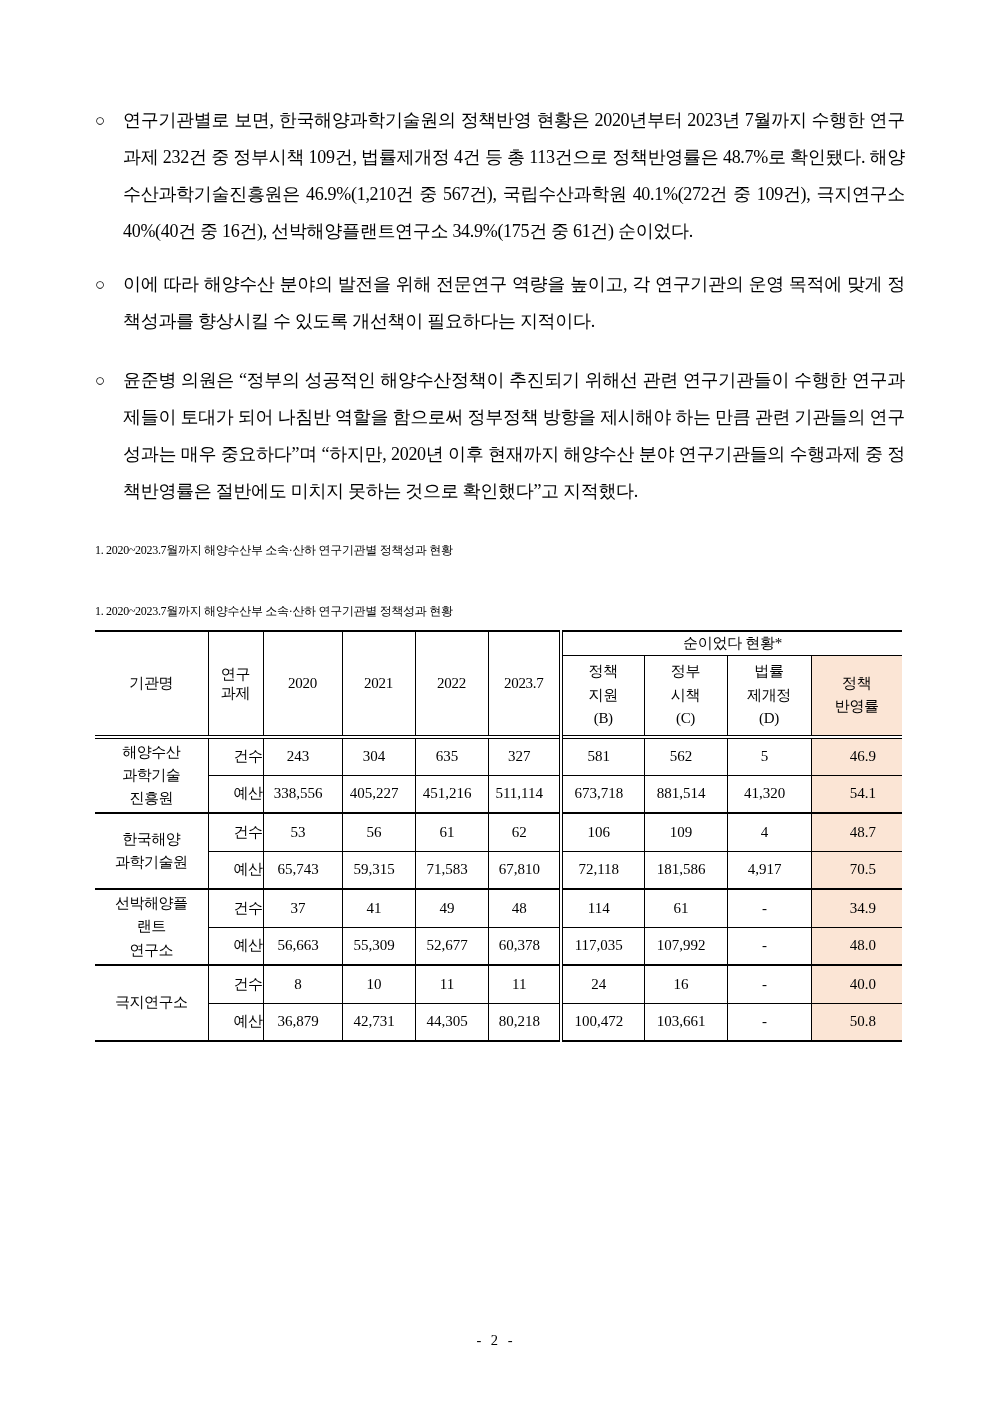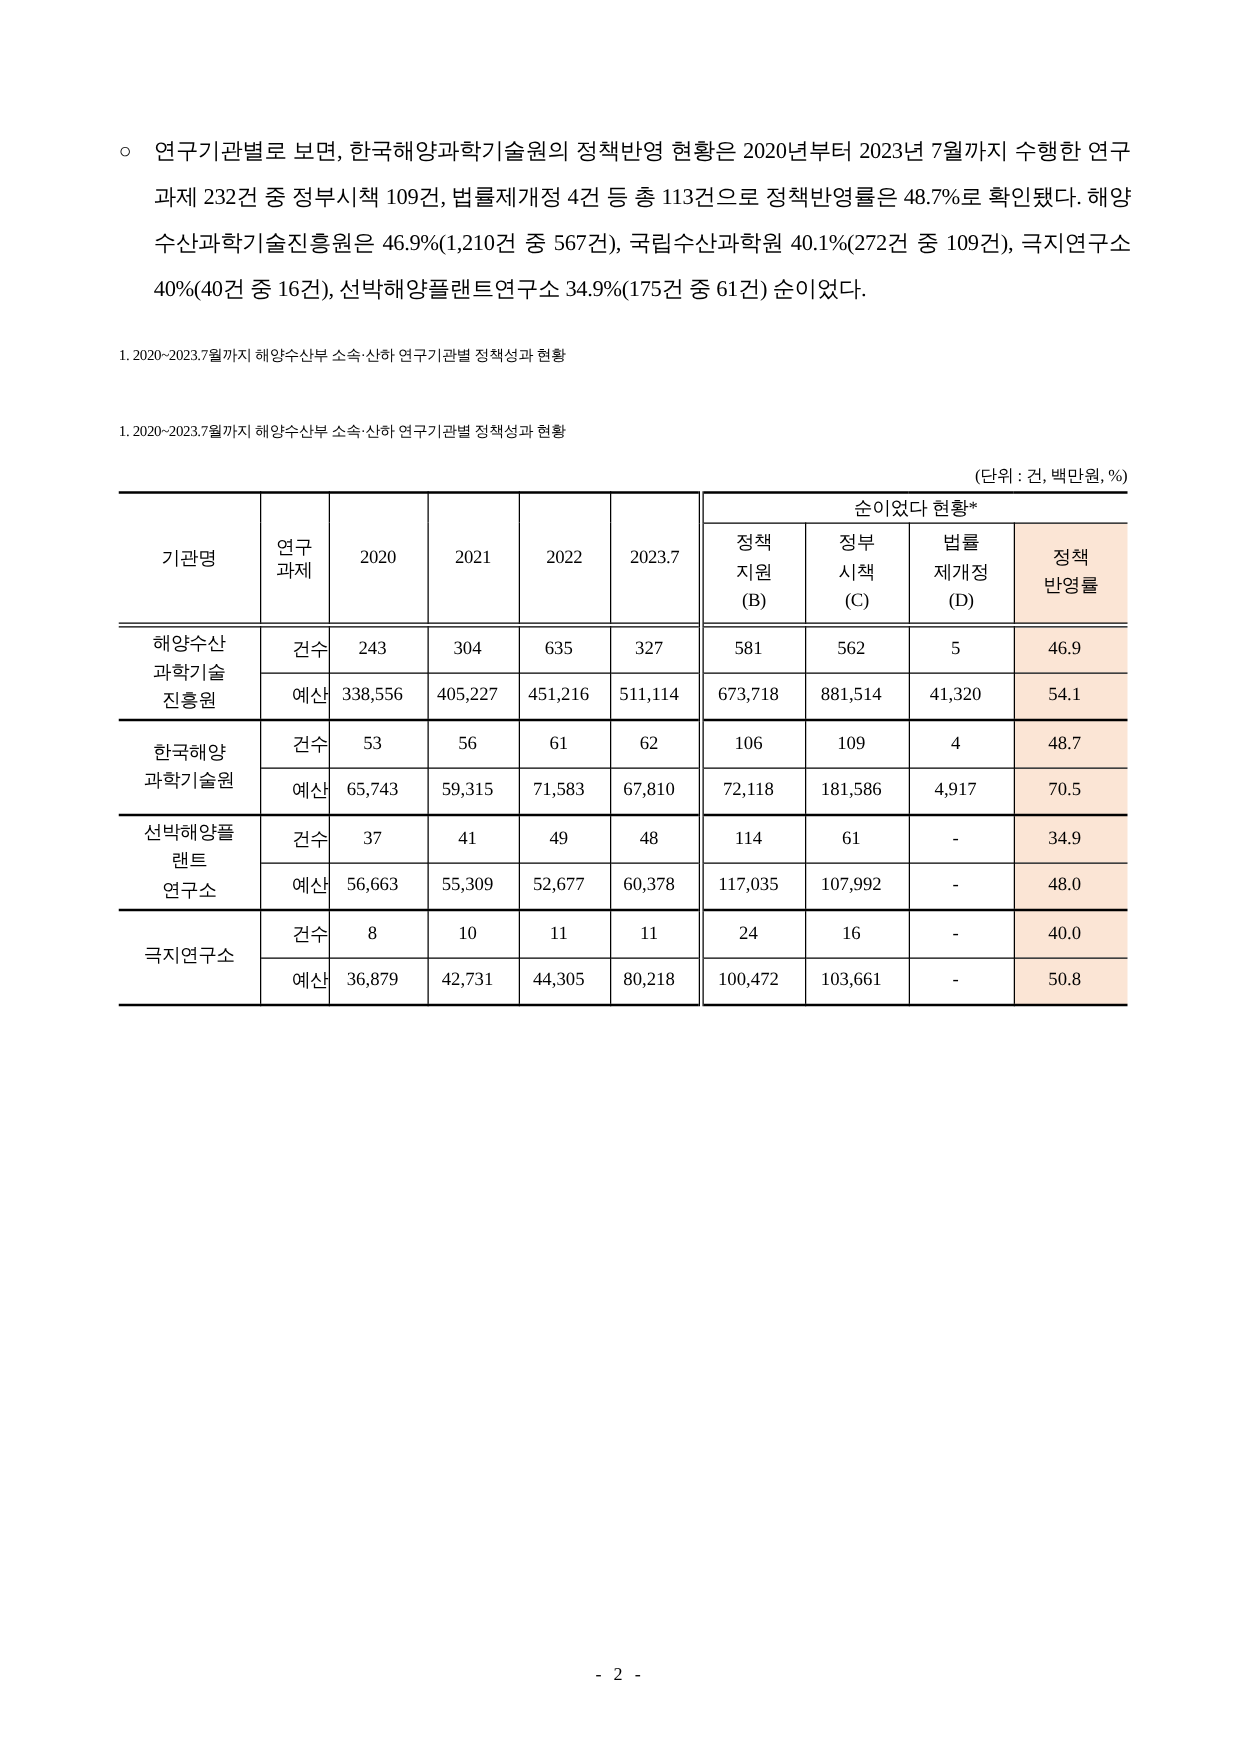--- a/index.html
+++ b/index.html
@@ -97,21 +97,21 @@
   .hl { background: #fbe5d5; }
   th.rate-h { font-weight: bold; }
   td.inst {
     text-align: center;
     vertical-align: middle;
     line-height: 1.55;
     letter-spacing: -0.5px;
   }
   td.lbl { text-align: right; height: 38px; letter-spacing: -0.5px; }
   td.num { text-align: center; padding-right: 9px; }
-  td.rate { text-align: center; padding-right: 10px; font-weight: bold; }
+  td.rate { text-align: right; padding-right: 26px; font-weight: bold; }
 
   
   .footer {
     position: absolute;
     left: 0;
     top: 1332px;
     width: 100%;
     text-align: center;
     font-size: 14.5px;
     letter-spacing: 3px;
@@ -120,33 +120,38 @@
 </head>
 <body>
 
 <div class="page">
   <div class="content">
 
     <div class="para">
       <span class="bullet">○</span><span>연구기관별로 보면, 한국해양과학기술원의 정책반영 현황은 2020년부터 2023년 7월까지 수행한 연구과제 232건 중 정부시책 109건, 법률제개정 4건 등 총 113건으로 정책반영률은 48.7%로 확인됐다. 해양수산과학기술진흥원은 46.9%(1,210건 중 567건), 국립수산과학원 40.1%(272건 중 109건), 극지연구소 40%(40건 중 16건), 선박해양플랜트연구소 34.9%(175건 중 61건) 순이었다.</span>
     </div>
 
-
+    <div class="para gap-lg">
+      <span class="bullet">○</span><span>이에 따라 해양수산 분야의 발전을 위해 전문연구 역량을 높이고, 각 연구기관의 운영 목적에 맞게 정책성과를 향상시킬 수 있도록 개선책이 필요하다는 지적이다.</span>
+    </div>
+
+    <div class="para gap-lg">
+      <span class="bullet">○</span><span>윤준병 의원은 “정부의 성공적인 해양수산정책이 추진되기 위해선 관련 연구기관들이 수행한 연구과제들이 토대가 되어 나침반 역할을 함으로써 정부정책 방향을 제시해야 하는 만큼 관련 기관들의 연구성과는 매우 중요하다”며 “하지만, 2020년 이후 현재까지 해양수산 분야 연구기관들의 수행과제 중 정책반영률은 절반에도 미치지 못하는 것으로 확인했다”고 지적했다.</span>
+    </div>
 
 
 
     <div class="attach-item">
       <span>1. 2020~2023.7월까지 해양수산부 소속·산하 연구기관별 정책성과 현황</span>
     </div>
 
     <div class="attach-item repeat">
       <span>1. 2020~2023.7월까지 해양수산부 소속·산하 연구기관별 정책성과 현황</span>
     </div>
 
-    <div class="unit-note">(단위 : 건, 백만원, %)</div>
 
     <table class="perf">
       <colgroup>
         <col style="width:113px">
           <col style="width:55px">
           <col style="width:79px">
           <col style="width:73px">
           <col style="width:73px">
           <col style="width:73px">
           <col style="width:83px">

